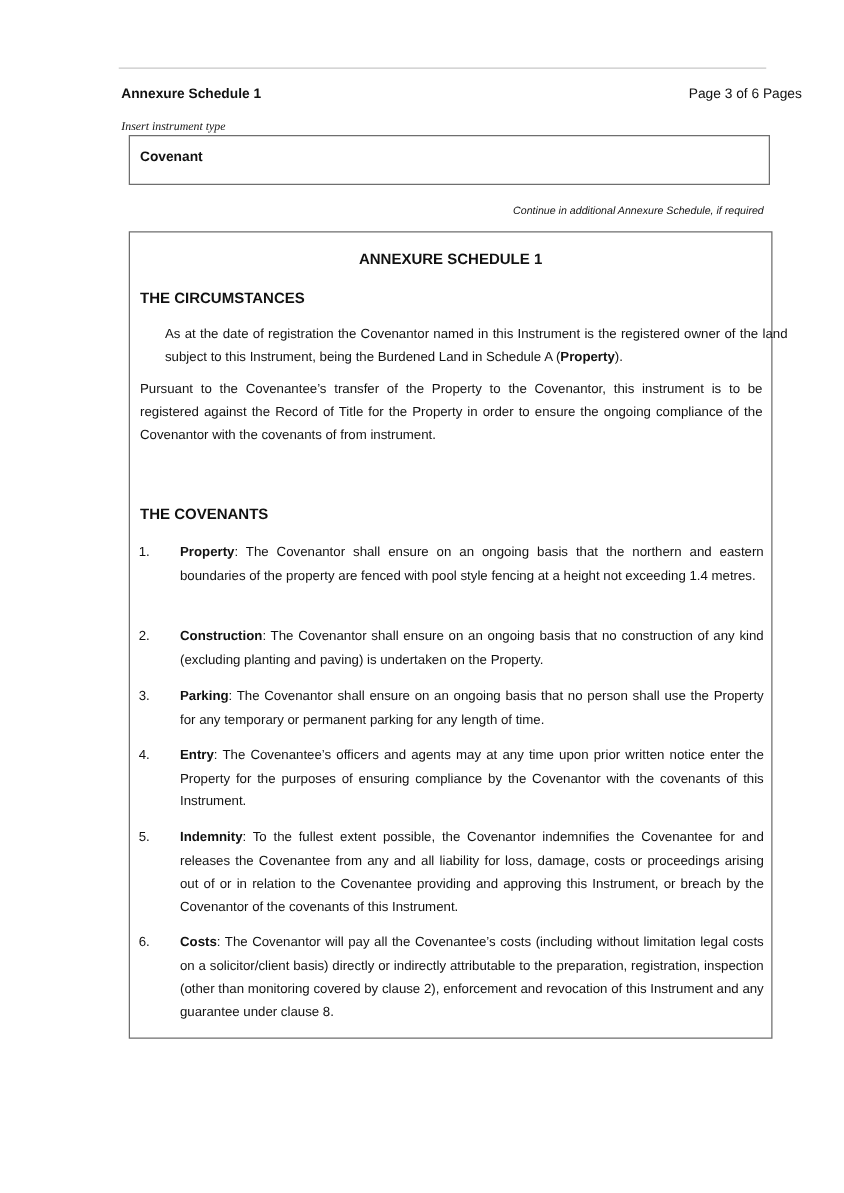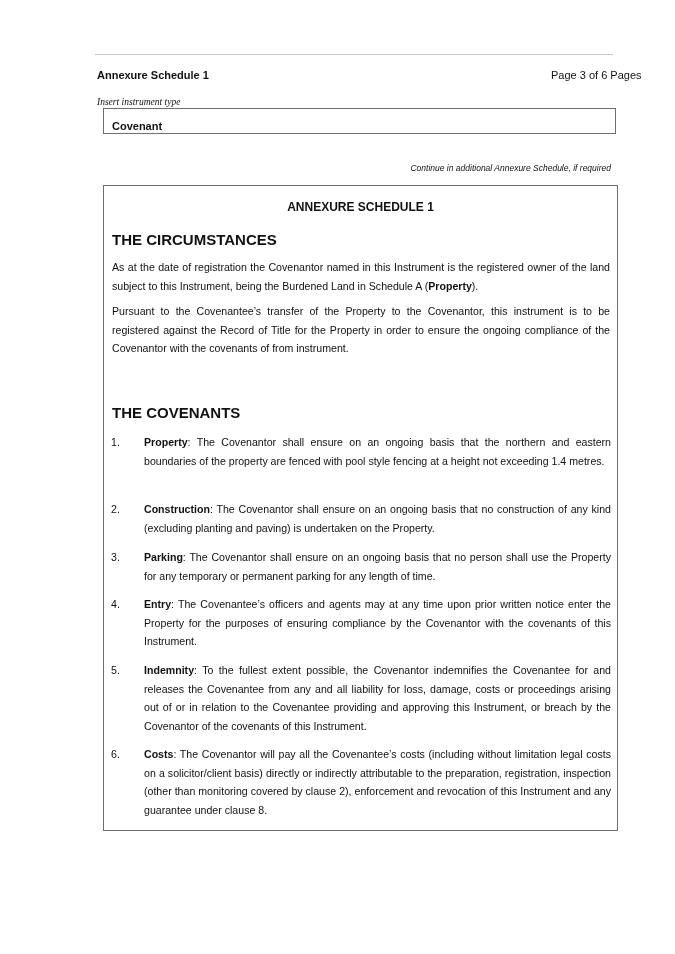--- a/index.html
+++ b/index.html
@@ -43,21 +43,21 @@
     top: 97px;
     font-size: 9.5px;
     font-style: italic;
     font-family: Liberation Serif, serif;
   }
   .type-box {
     position: absolute;
     left: 103px;
     top: 108px;
     width: 513px;
-    height: 26px;
+    height: 40px;
     border: 1px solid #6e6e6e;
     box-sizing: border-box;
   }
   .type-value {
     position: absolute;
     left: 8px;
     top: 11px;
     font-size: 11px;
     font-weight: bold;
   }
@@ -82,21 +82,21 @@
     left: 0;
     right: 0;
     top: 14px;
     text-align: center;
     font-size: 12px;
     font-weight: bold;
   }
   .section-heading {
     position: absolute;
     left: 8px;
-    font-size: 15px;
+    font-size: 12px;
     font-weight: bold;
   }
   .para {
     position: absolute;
     left: 8px;
     width: 498px;
     font-size: 10.6px;
     line-height: 18.5px;
     text-align: justify;
   }
@@ -134,21 +134,21 @@
   <div class="type-value">Covenant</div>
 </div>
 
 <div class="continue-note">Continue in additional Annexure Schedule, if required</div>
 
 <div class="main-box">
   <div class="main-title">ANNEXURE SCHEDULE 1</div>
 
   <div class="section-heading" style="top:45px;">THE CIRCUMSTANCES</div>
 
-  <div class="para" style="top:72px;"><span>As at the date of registration the Covenantor named in this Instrument is the registered owner of the land subject to this Instrument, being the Burdened Land in Schedule A (</span><span class="bold">Property</span><span>).</span></div>
+  <div class="para" style="top:72px;margin-left:20px;"><span>As at the date of registration the Covenantor named in this Instrument is the registered owner of the land subject to this Instrument, being the Burdened Land in Schedule A (</span><span class="bold">Property</span><span>).</span></div>
 
   <div class="para" style="top:116px;">Pursuant to the Covenantee’s transfer of the Property to the Covenantor, this instrument is to be registered against the Record of Title for the Property in order to ensure the ongoing compliance of the Covenantor with the covenants of from instrument.</div>
 
 
   <div class="section-heading" style="top:218px;">THE COVENANTS</div>
 
   <div class="item" style="top:247px;">
     <div class="item-num">1.</div>
     <div class="item-text"><span class="bold">Property</span><span>:  The Covenantor shall ensure on an ongoing basis that the northern and eastern boundaries of the property are fenced with pool style fencing at a height not exceeding 1.4 metres.</span></div>
   </div>

